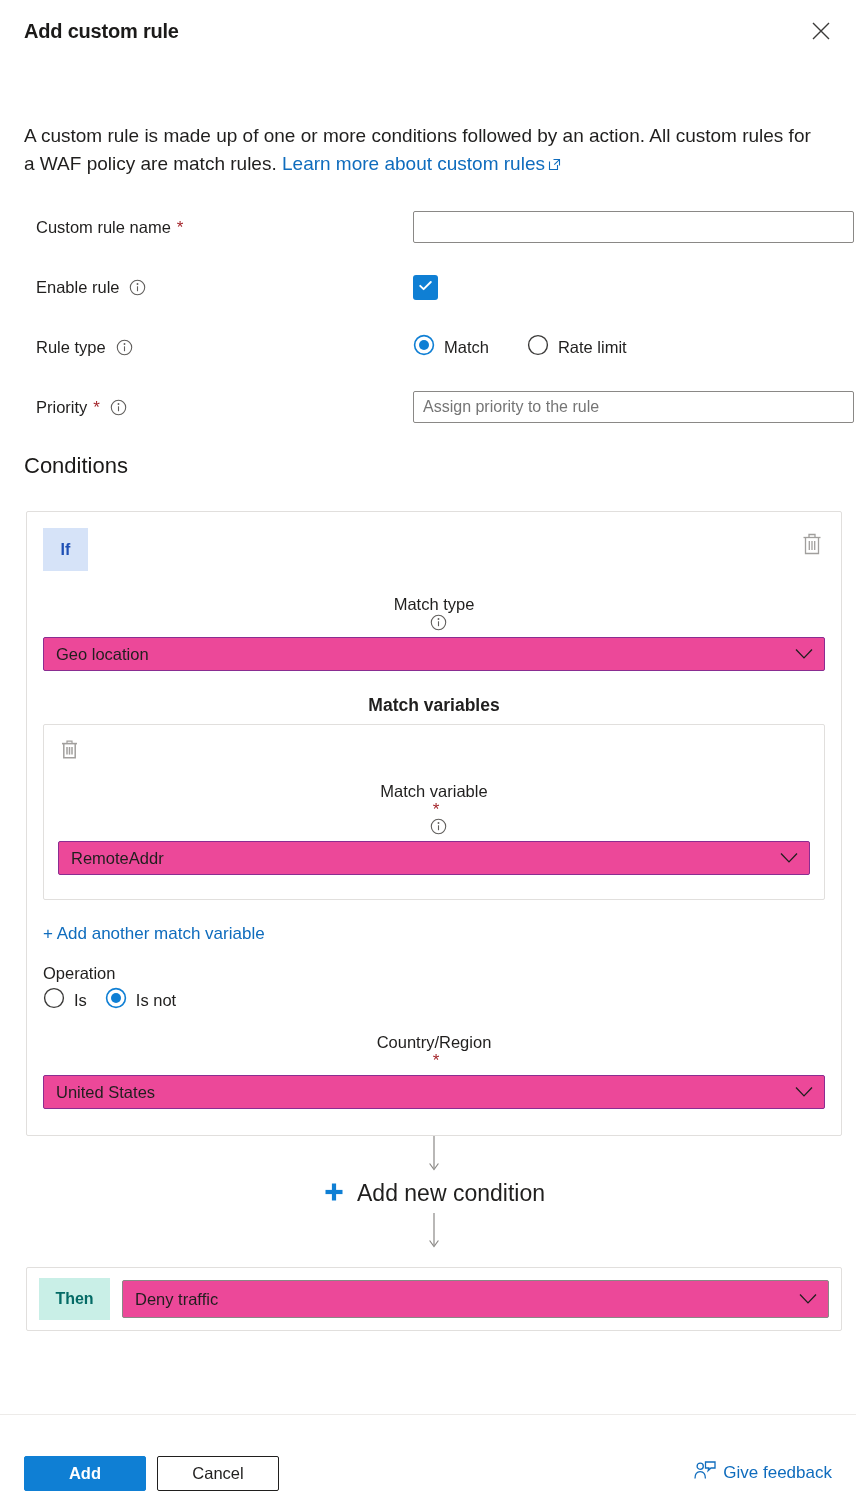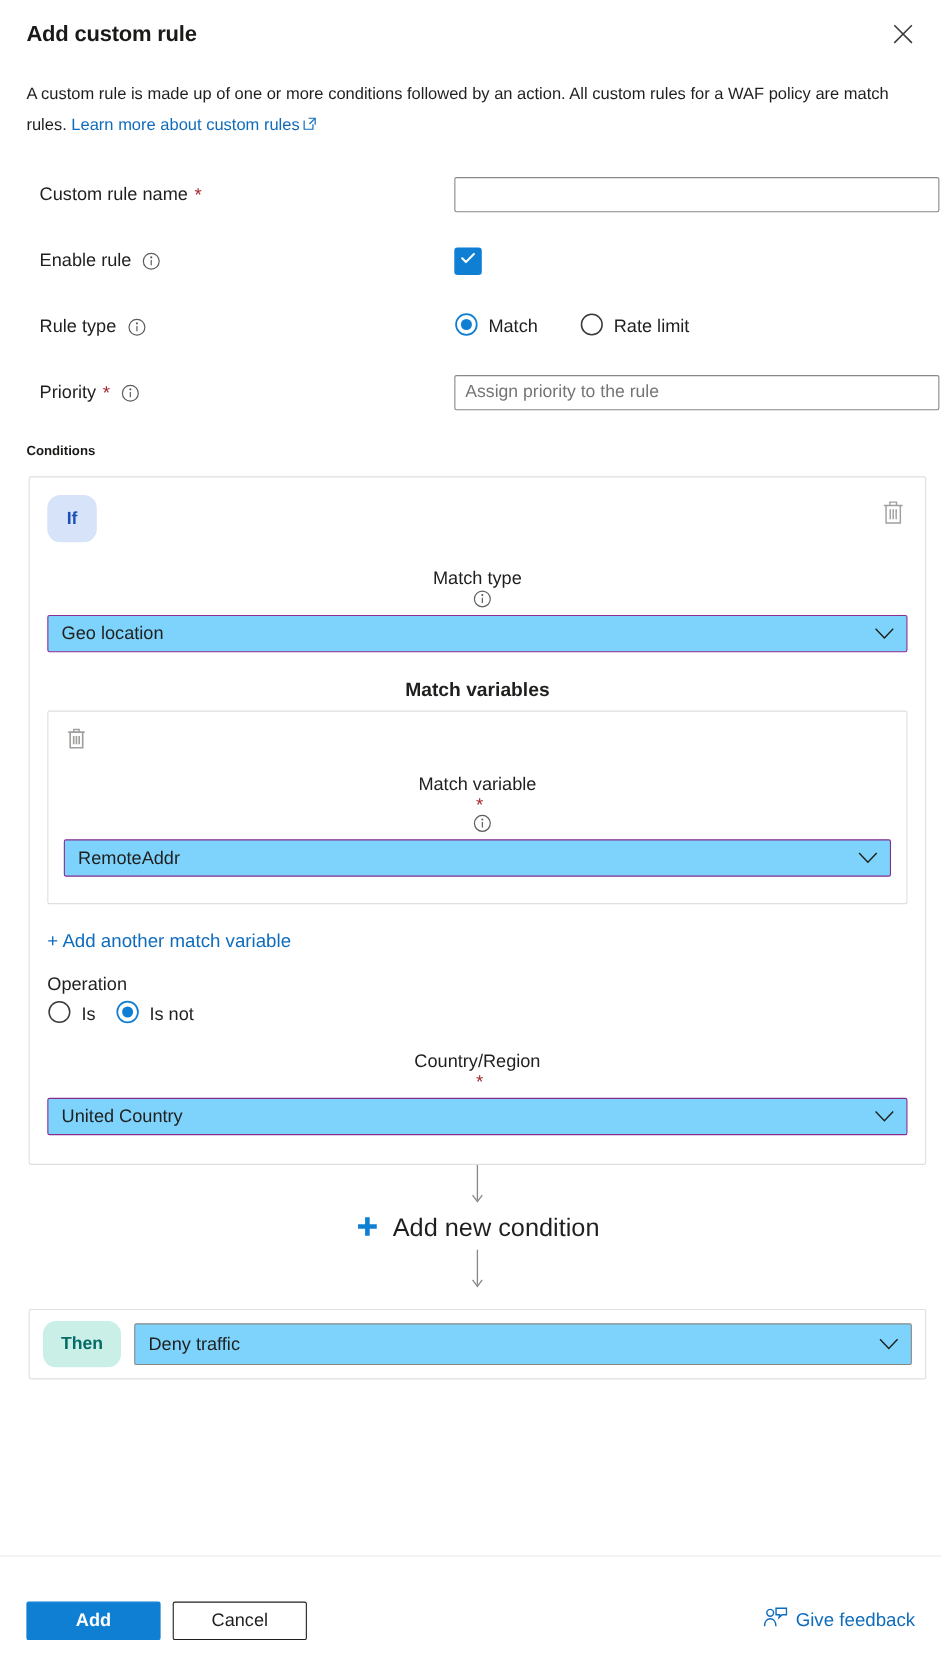--- a/index.html
+++ b/index.html
@@ -40,24 +40,25 @@
     cursor: pointer;
     background: transparent;
     border: none;
     padding: 0;
   }
   .close-btn svg { display: block; }
 
   
   .intro {
     padding: 0 14px 0 24px;
-    font-size: 15px;
+    font-size: 19px;
     line-height: 28px;
     color: #201f1e;
     max-width: 830px;
+    margin-top: 50px;
   }
   .link {
     color: #0f6cbd;
     text-decoration: none;
     cursor: pointer;
     white-space: nowrap;
   }
   .ext-icon { display: inline-block; vertical-align: -1px; margin-left: 3px; }
 
   
@@ -116,42 +117,42 @@
   }
 
   
   .radio-group { display: flex; align-items: center; gap: 38px; }
   .radio-opt { display: flex; align-items: center; gap: 9px; cursor: pointer; }
   .radio-label { font-size: 16.5px; color: #201f1e; }
 
   
   .section-heading {
     padding: 0 24px;
-    font-size: 12px;
-    font-weight: 700;
+    font-size: 22px;
+    font-weight: 400;
     color: #1b1a19;
     margin-top: 24px;
-    margin-bottom: 16px;
+    margin-bottom: 32px;
   }
   .cond-wrap { padding: 0 14px 0 26px; }
 
   .cond-card {
     position: relative;
     border: 1px solid #e1dfdd;
     border-radius: 2px;
     background: #ffffff;
     width: 816px;
     padding: 16px 16px 26px 16px;
   }
 
   .badge {
     display: inline-flex;
     align-items: center;
     justify-content: center;
-    border-radius: 12px;
+    border-radius: 0;
     font-size: 16px;
     font-weight: 600;
   }
   .badge-if {
     background: #d6e3f8;
     color: #1f50b5;
     width: 45px;
     height: 43px;
   }
   .trash-btn {
@@ -173,21 +174,21 @@
     margin-bottom: 6px;
     flex-direction: column;
   }
   .field-label.bold { font-weight: 700; font-size: 17.5px; }
 
   .dropdown {
     position: relative;
     height: 34px;
     border: 1px solid #8a2d91;
     border-radius: 2px;
-    background: #7dd3fc;
+    background: #ec4899;
     display: flex;
     align-items: center;
     padding: 0 34px 0 12px;
     font-size: 16.5px;
     color: #201f1e;
     cursor: pointer;
   }
   .dropdown.gray { border-color: #8a8886; }
   .chev {
     position: absolute;
@@ -535,21 +536,21 @@
       </div>
     </div>
 
     
     <div class="mt20">
       <div class="field-label">
         <span>Country/Region</span>
         <span class="req-star">*</span>
       </div>
       <div class="dropdown">
-        <span>United Country</span>
+        <span>United States</span>
         <span class="chev">
           <svg width="18" height="11" viewBox="0 0 18 11">
               <path d="M1 1 L9 9.4 L17 1" stroke="#201f1e" stroke-width="1.3" fill="none"></path>
             </svg>
         </span>
       </div>
     </div>
 
   </div>
 </div>

